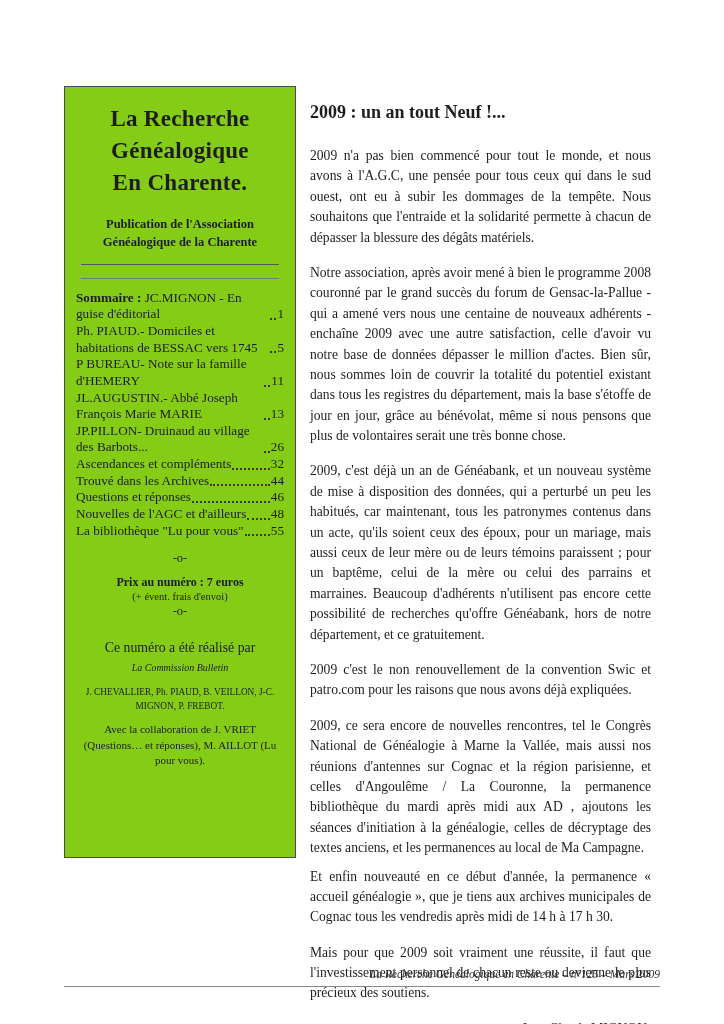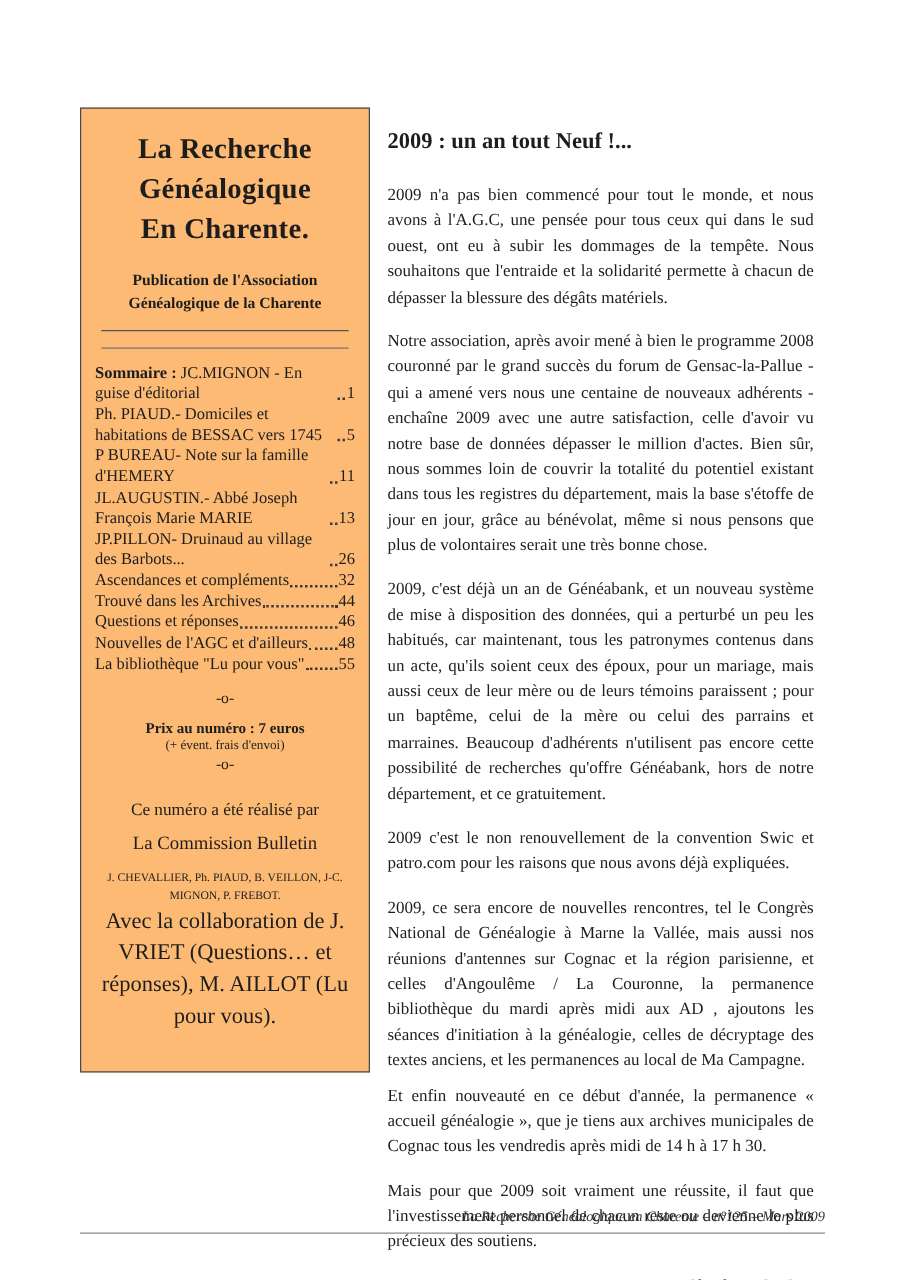--- a/index.html
+++ b/index.html
@@ -3,44 +3,44 @@
 <meta charset="utf-8">
 <style>
   html,body{margin:0;padding:0;background:#ffffff;}
   .page{
     position:relative;width:724px;height:1024px;background:#ffffff;
     font-family:"Liberation Serif", serif;color:#1d1d1d;overflow:hidden;
   }
   
   .masthead{
     position:absolute;left:64px;top:86px;width:232px;height:772px;
-    box-sizing:border-box;background:#fdba74;border:1px solid #4a4a4a;
+    box-sizing:border-box;background:#84cc16;border:1px solid #4a4a4a;
     padding:16px 11px 10px;text-align:center;overflow:hidden;
   }
   .mast-title{font-size:23px;font-weight:bold;line-height:1.4;letter-spacing:.3px;}
   .mast-sub{margin-top:15px;font-size:12.5px;font-weight:bold;line-height:1.45;}
   .rule{border:none;border-top:1px solid #555;margin:13px 5px 0;}
   .rule.light{border-top-color:#777;}
   .issue{margin-top:13px;}
   .issue-no{font-size:26px;font-weight:bold;letter-spacing:.5px;}
   .issue-date{font-size:13px;font-weight:bold;margin-left:9px;}
   
   .toc{margin-top:11px;text-align:left;font-size:13.2px;line-height:1.26;}
   .toc-entry{display:flex;align-items:flex-end;}
   .toc-text{flex:0 1 auto;}
   .toc-text b{font-weight:bold;}
   .toc-dots{flex:1 1 6px;border-bottom:2px dotted #3a3a3a;margin:0 1px 3px;min-width:6px;}
   .toc-page{flex:0 0 auto;}
   .divider{margin-top:12px;font-size:12.5px;}
   .price{margin-top:9px;font-size:12px;font-weight:bold;}
   .price-note{font-size:10.5px;margin-top:1px;}
   .made-by{margin-top:21px;font-size:13.8px;}
-  .commission{margin-top:11px;font-size:15px;}
+  .commission{margin-top:6px;font-size:10px;font-style:italic;}
   .names{margin-top:13px;font-size:9.3px;line-height:1.45;}
-  .collab{font-size:18px;line-height:1.4;}
+  .collab{margin-top:9px;font-size:11px;line-height:1.4;}
   
   .article{
     position:absolute;left:310px;top:95px;width:341px;
     font-size:13.6px;line-height:1.5;text-align:justify;
   }
   .article-title{font-size:18px;font-weight:bold;margin:4px 0 20px;text-align:left;}
   .article p{margin:0 0 15px;}
   .article p.tight{margin-bottom:8px;}
   .signature{text-align:right;margin-top:7px;padding-right:4px;}
   

